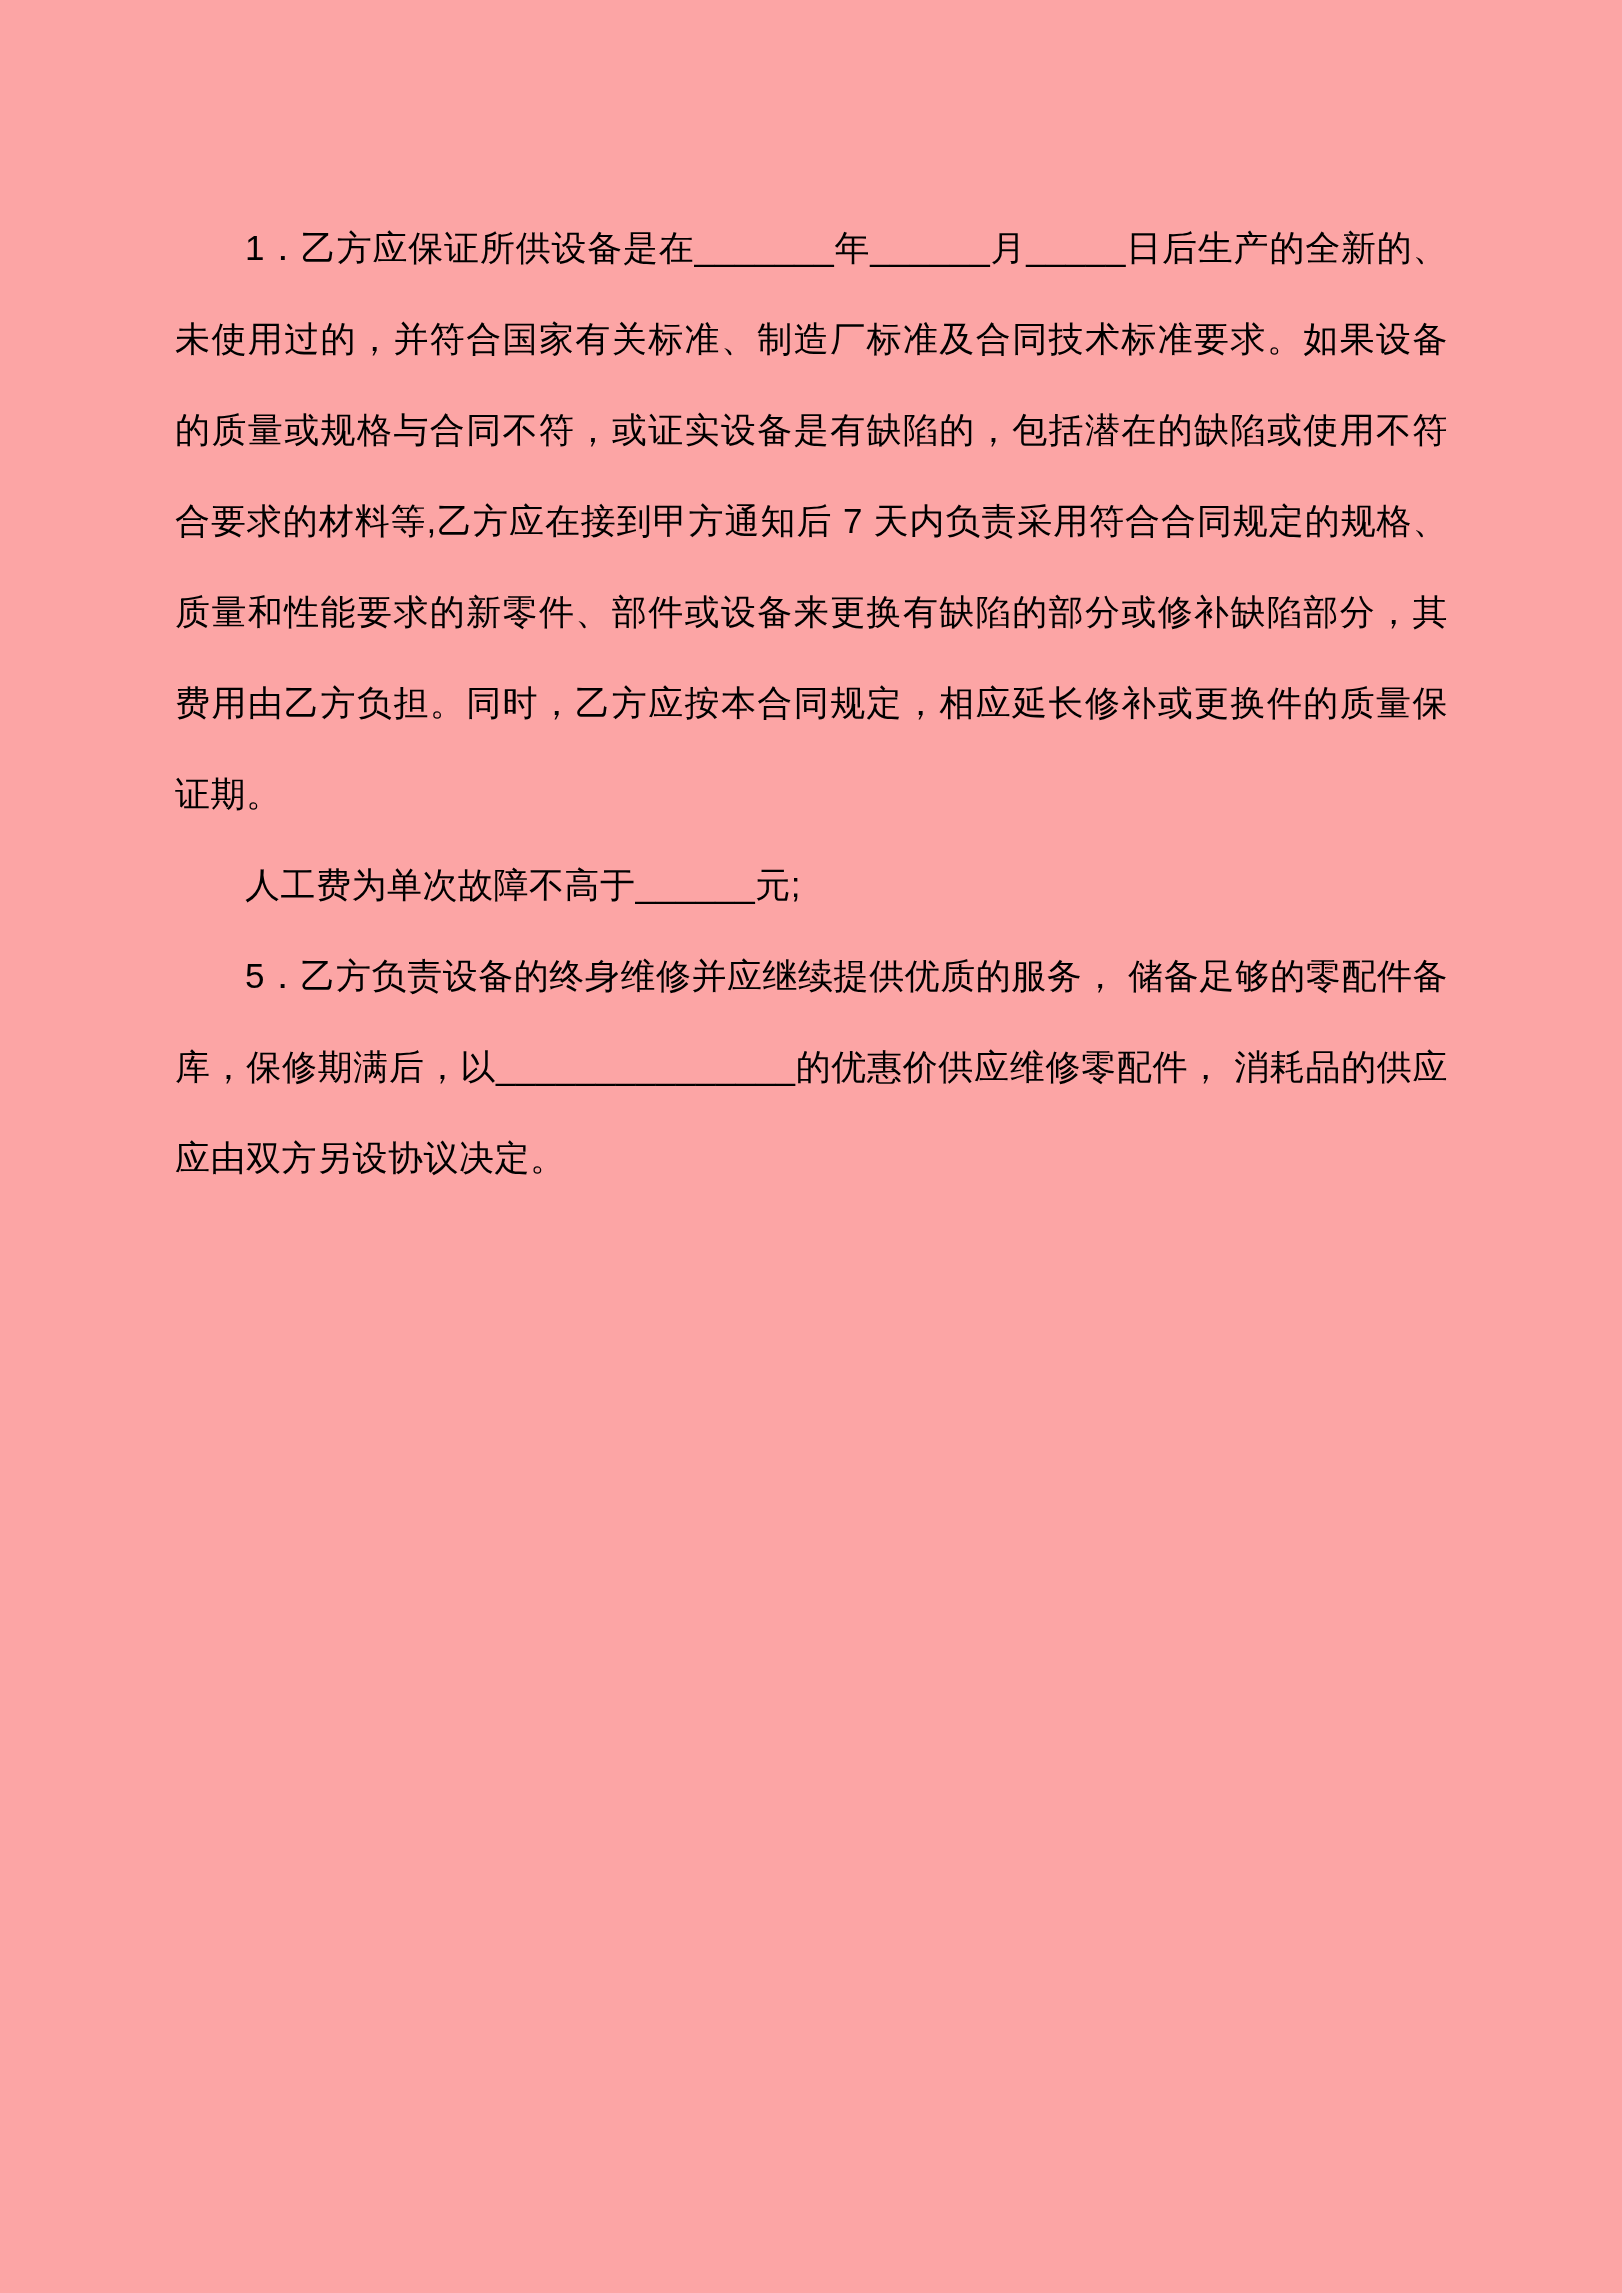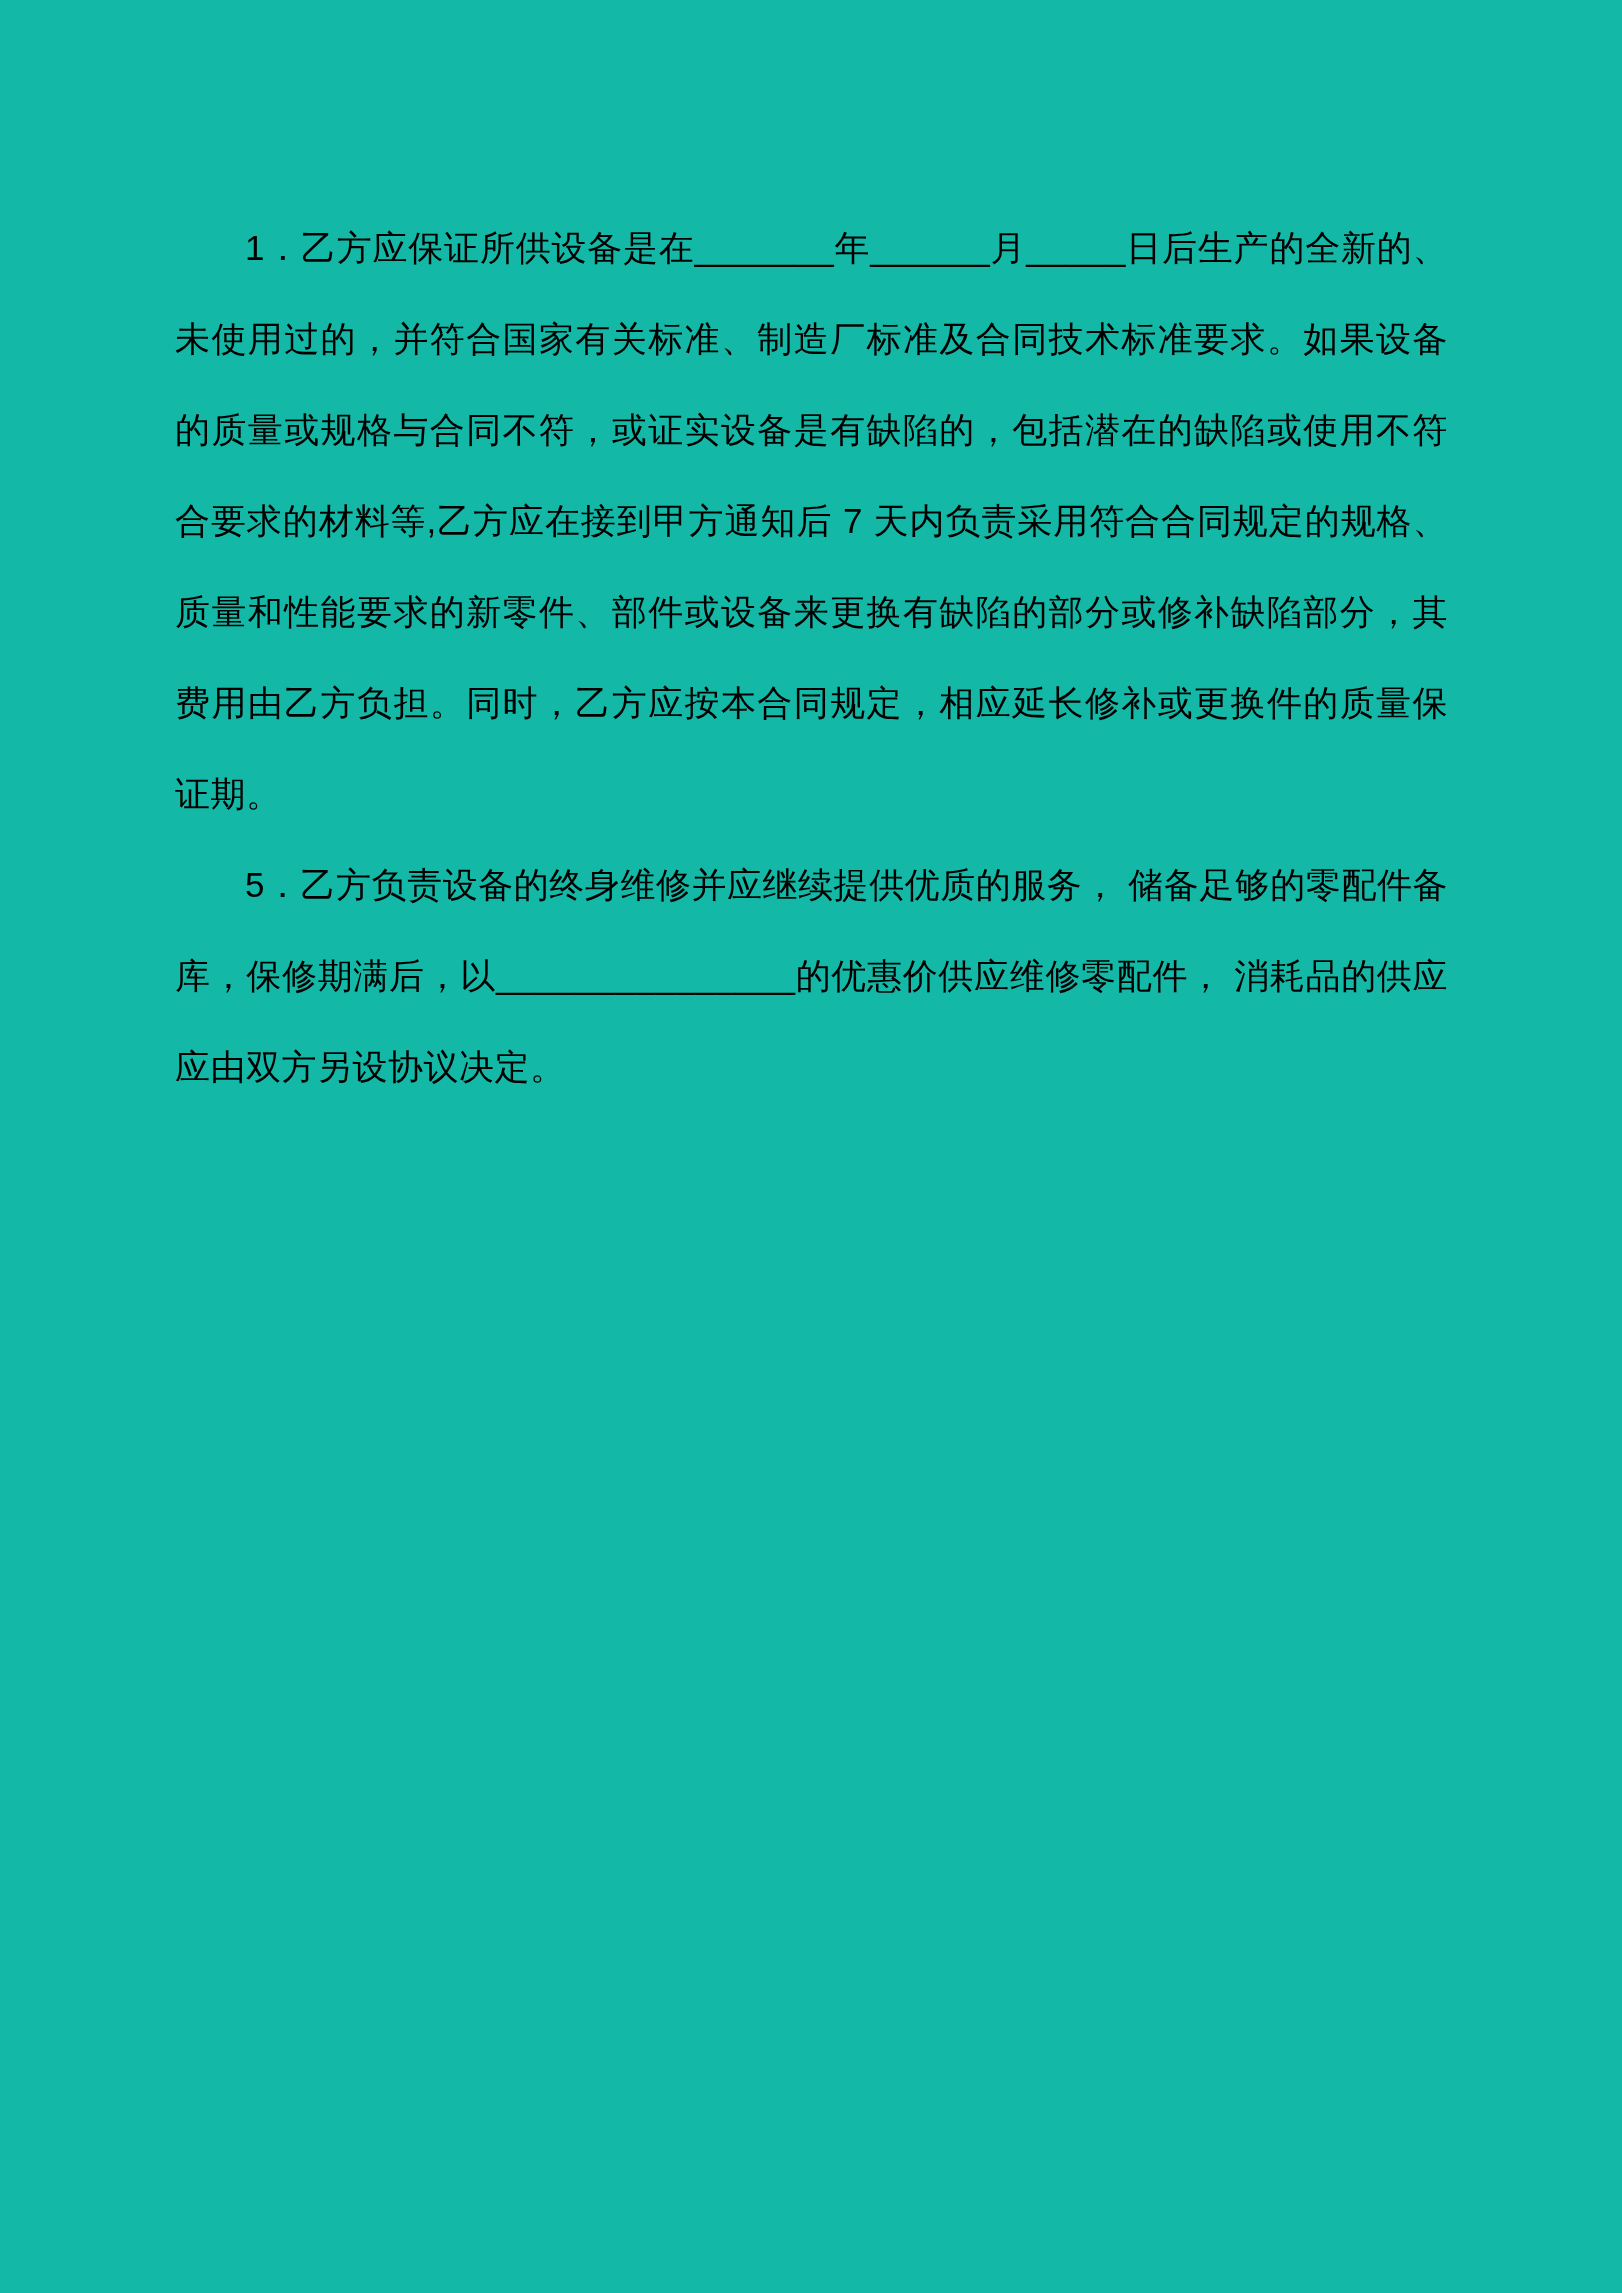--- a/index.html
+++ b/index.html
@@ -5,21 +5,21 @@
   html, body {
     margin: 0;
     padding: 0;
     background: #ffffff;
   }
   .page {
     position: relative;
     width: 1623px;
     min-height: 2294px;
     box-sizing: border-box;
-    background: #14b8a6;
+    background: #fca5a5;
     color: #000000;
     padding: 202px 175px 73px 175px;
     font-family: "Liberation Sans", "DejaVu Sans", sans-serif;
     font-size: 35px;
     line-height: 91px;
   }
   .para {
     margin: 0;
     text-align: justify;
     text-indent: 2em;
@@ -29,15 +29,16 @@
   .para.heading {
     font-weight: bold;
     text-align: left;
   }
 </style>
 </head>
 <body>
 
 <div class="page">
   <p class="para">1．乙方应保证所供设备是在_______年______月_____日后生产的全新的、未使用过的，并符合国家有关标准、制造厂标准及合同技术标准要求。如果设备的质量或规格与合同不符，或证实设备是有缺陷的，包括潜在的缺陷或使用不符合要求的材料等,乙方应在接到甲方通知后 7 天内负责采用符合合同规定的规格、质量和性能要求的新零件、部件或设备来更换有缺陷的部分或修补缺陷部分，其费用由乙方负担。同时，乙方应按本合同规定，相应延长修补或更换件的质量保证期。</p>
+  <p class="para">人工费为单次故障不高于______元;</p>
   <p class="para">5．乙方负责设备的终身维修并应继续提供优质的服务， 储备足够的零配件备库，保修期满后，以_______________的优惠价供应维修零配件， 消耗品的供应应由双方另设协议决定。</p>
 </div>
 
 
 </body></html>

